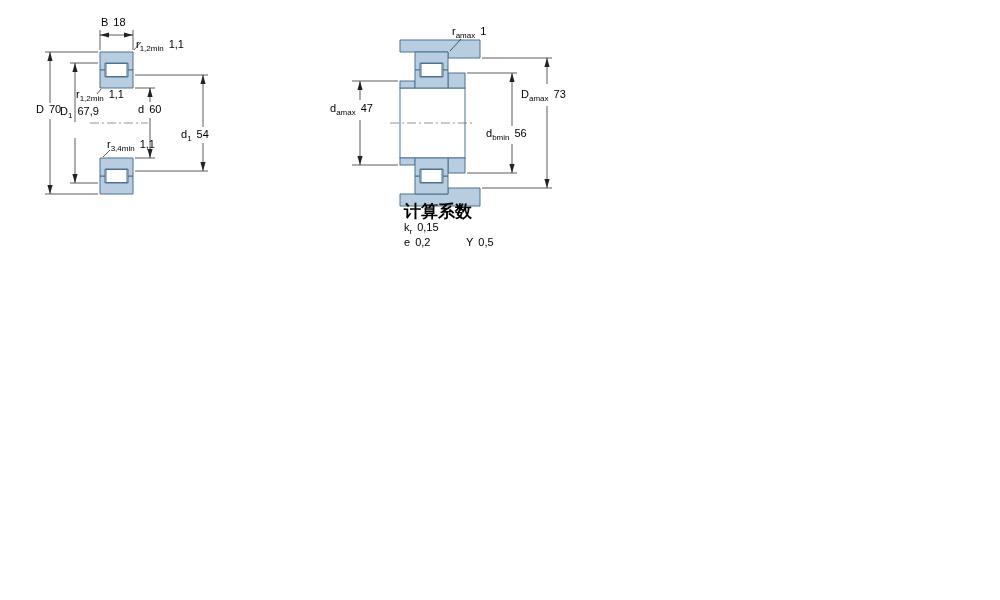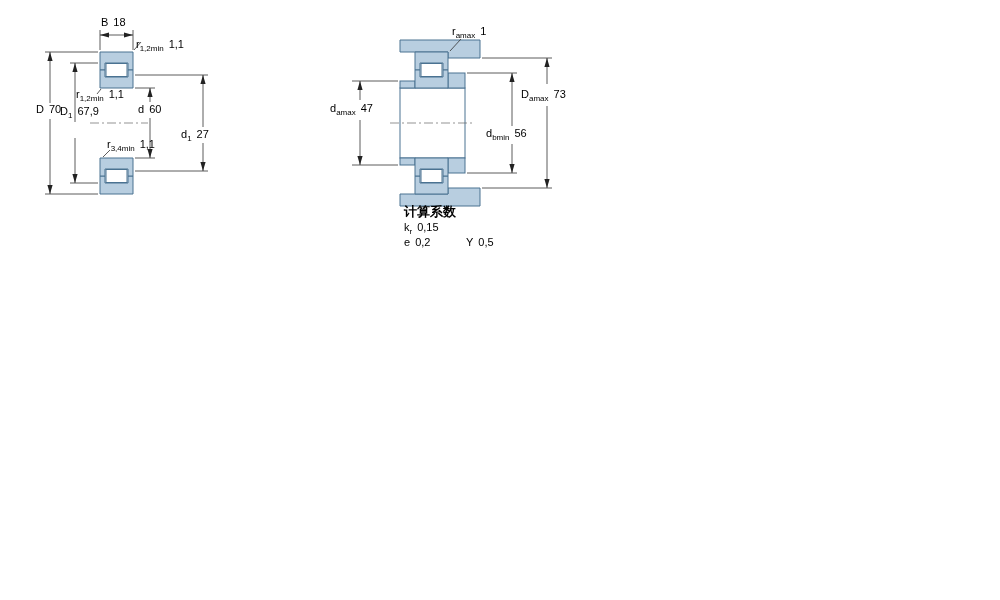--- a/index.html
+++ b/index.html
@@ -6,21 +6,21 @@
   #canvas{position:relative;width:1000px;height:600px;background:#ffffff;overflow:hidden;
           font-family:"Liberation Sans",sans-serif;color:#000;}
   svg{position:absolute;left:0;top:0;}
   .sect path, .sect rect{stroke:#4a7291;stroke-width:1;}
   .white{fill:#ffffff;}
   .dim line, .dim path{stroke:#333333;stroke-width:0.8;fill:none;}
   .cl{stroke:#666666 !important;stroke-width:0.7 !important;stroke-dasharray:9 3 2 3;}
   .dim-label{position:absolute;font-size:11px;line-height:13px;white-space:nowrap;}
   .dim-label .s{font-size:8px;vertical-align:-3px;}
   .dim-label .v{margin-left:5px;}
-  .calc-title{font-weight:bold;font-size:13px;}
+  .calc-title{font-weight:bold;font-size:17px;}
 </style>
 </head>
 <body>
 
 <div id="canvas">
 
   <svg width="1000" height="600" viewBox="0 0 1000 600">
     <defs>
       <marker id="ar" markerUnits="userSpaceOnUse" markerWidth="10" markerHeight="8" refX="9" refY="4" orient="auto-start-reverse">
         <path d="M0,1.4 L9,4 L0,6.6 Z" fill="#222" stroke="none"></path>
@@ -113,21 +113,21 @@
   <div class="dim-label" style="left:136px;top:38px"><span class="m">r</span><span class="s">1,2min</span><span class="v">1,1</span></div>
 
   <div class="dim-label" style="left:36px;top:103px"><span class="m">D</span><span class="s"></span><span class="v">70</span></div>
 
   <div class="dim-label" style="left:76px;top:88px"><span class="m">r</span><span class="s">1,2min</span><span class="v">1,1</span></div>
 
   <div class="dim-label" style="left:60px;top:105px"><span class="m">D</span><span class="s">1</span><span class="v">67,9</span></div>
 
   <div class="dim-label" style="left:138px;top:103px"><span class="m">d</span><span class="s"></span><span class="v">60</span></div>
 
-  <div class="dim-label" style="left:181px;top:128px"><span class="m">d</span><span class="s">1</span><span class="v">27</span></div>
+  <div class="dim-label" style="left:181px;top:128px"><span class="m">d</span><span class="s">1</span><span class="v">54</span></div>
 
   <div class="dim-label" style="left:107px;top:138px"><span class="m">r</span><span class="s">3,4min</span><span class="v">1,1</span></div>
 
   <div class="dim-label" style="left:452px;top:25px"><span class="m">r</span><span class="s">amax</span><span class="v">1</span></div>
 
   <div class="dim-label" style="left:330px;top:102px"><span class="m">d</span><span class="s">amax</span><span class="v">47</span></div>
 
   <div class="dim-label" style="left:521px;top:88px"><span class="m">D</span><span class="s">amax</span><span class="v">73</span></div>
 
   <div class="dim-label" style="left:486px;top:127px"><span class="m">d</span><span class="s">bmin</span><span class="v">56</span></div>

